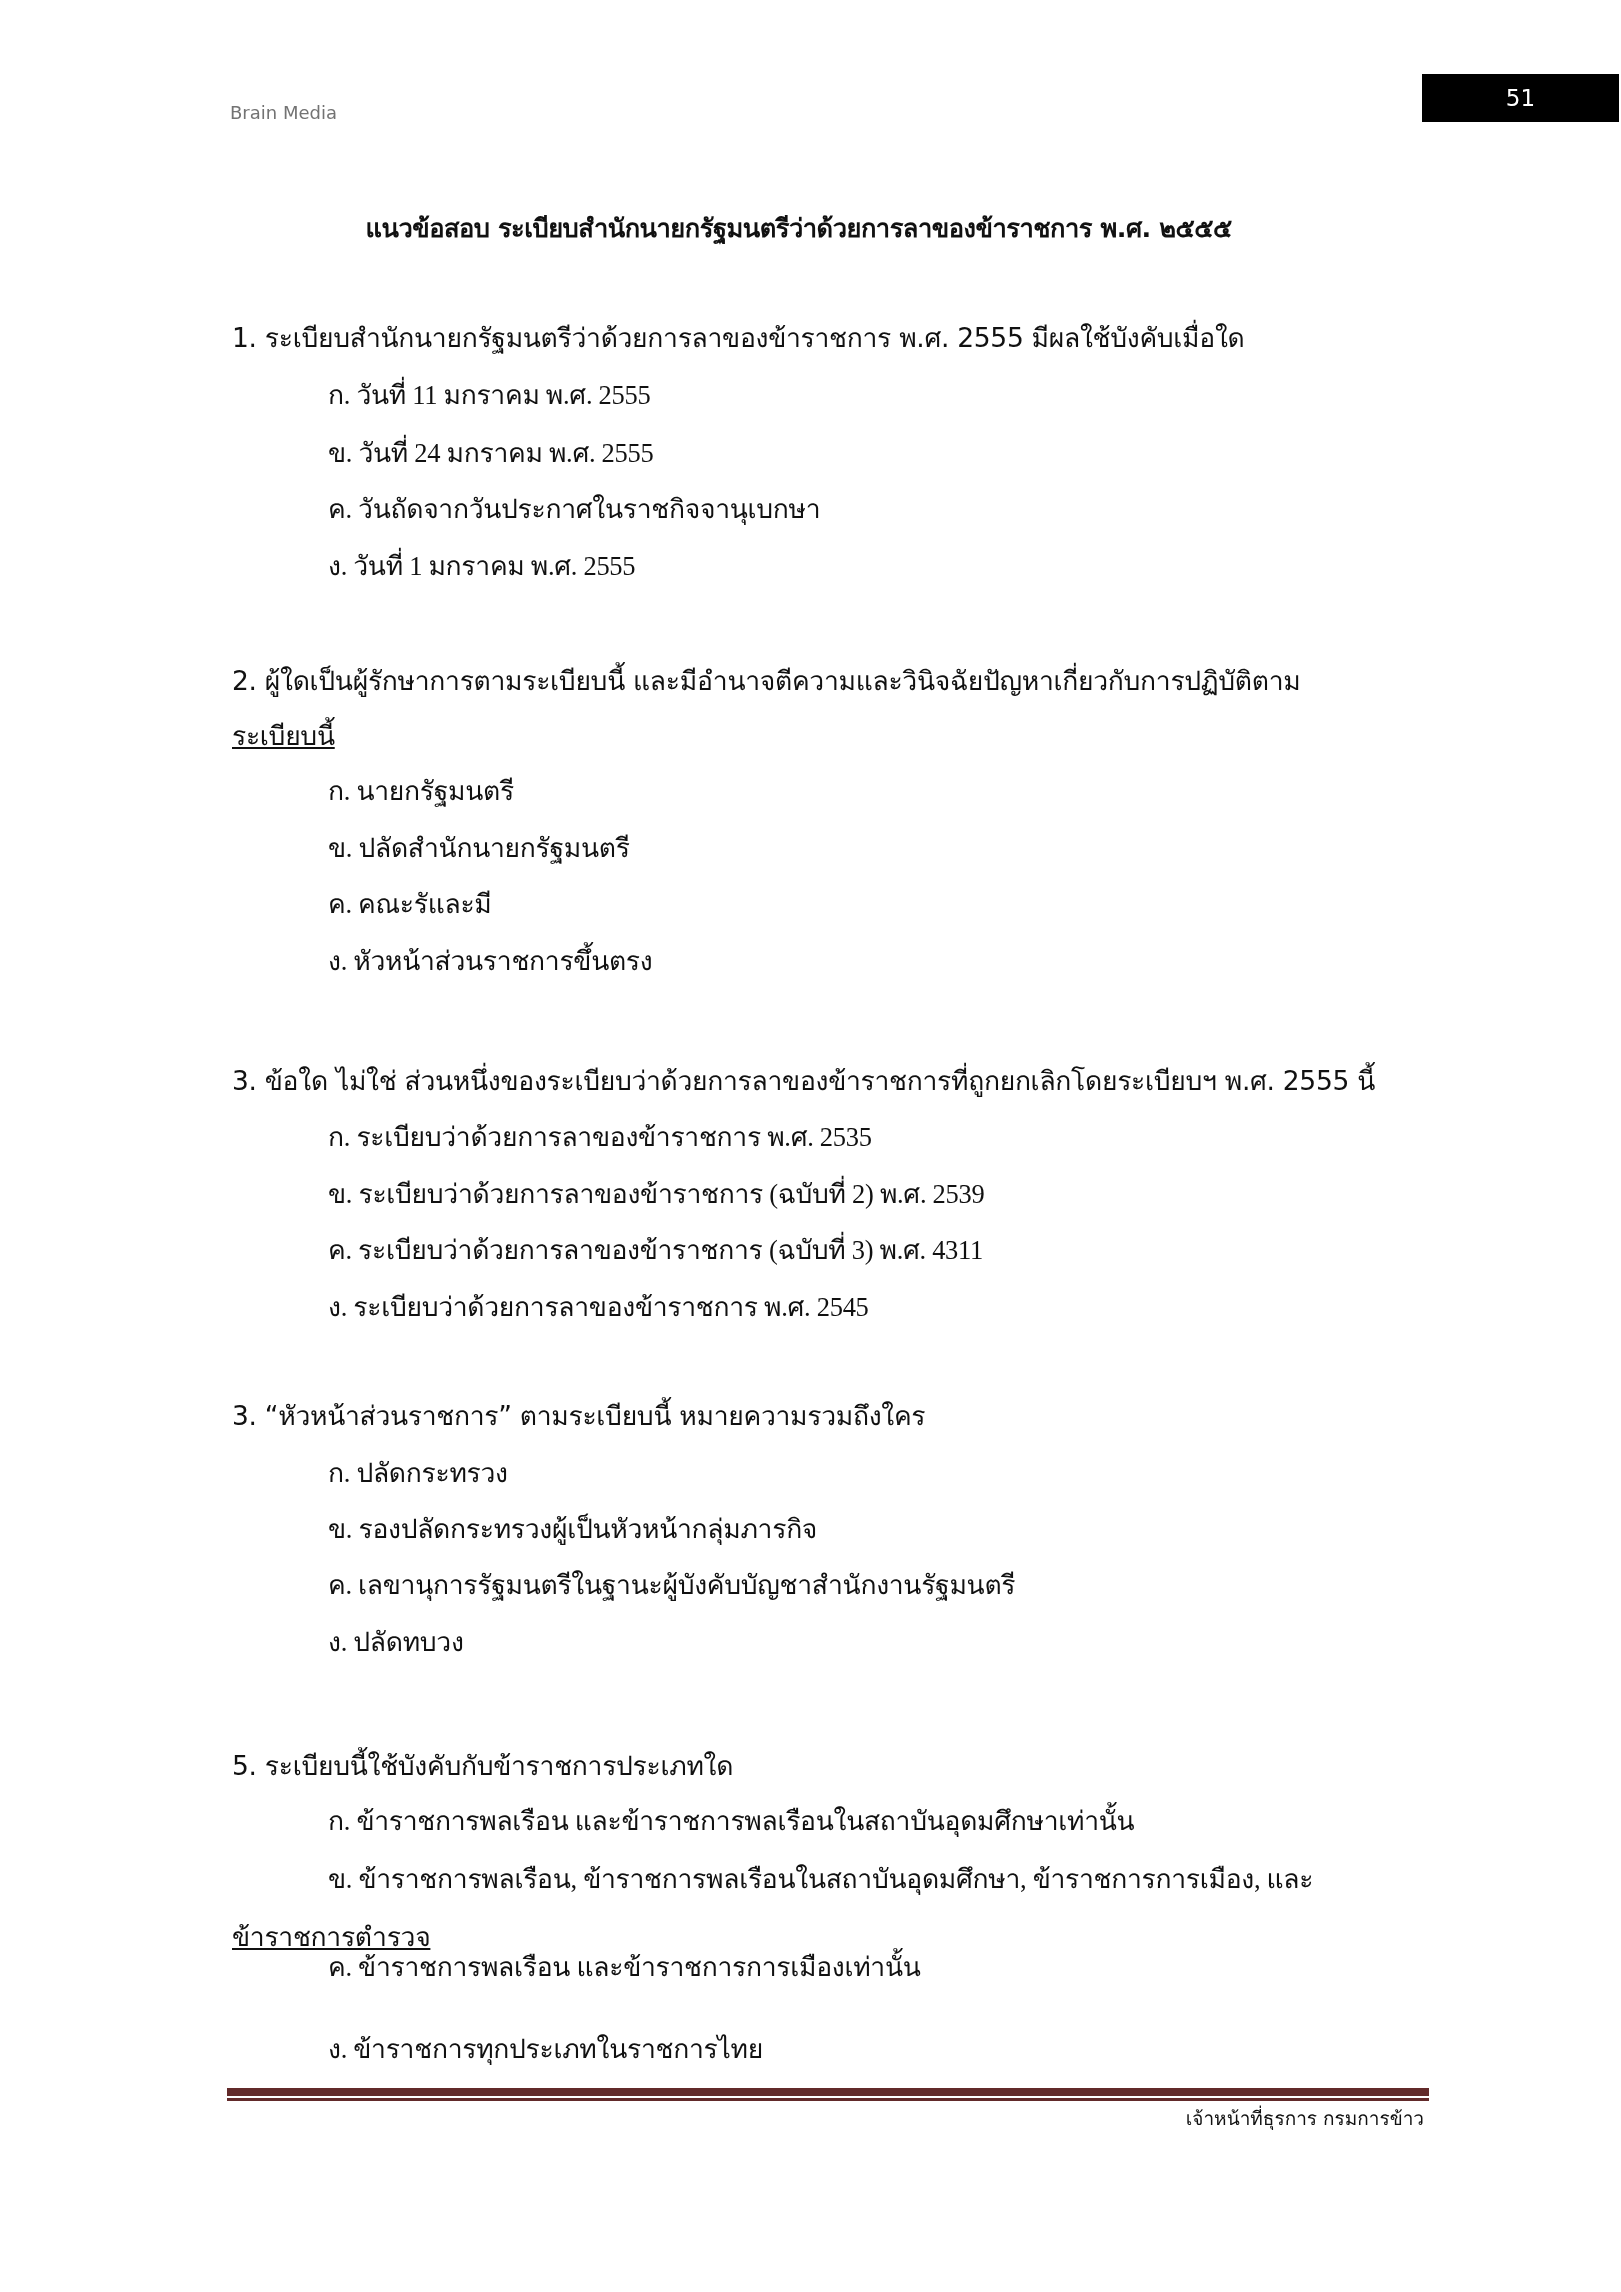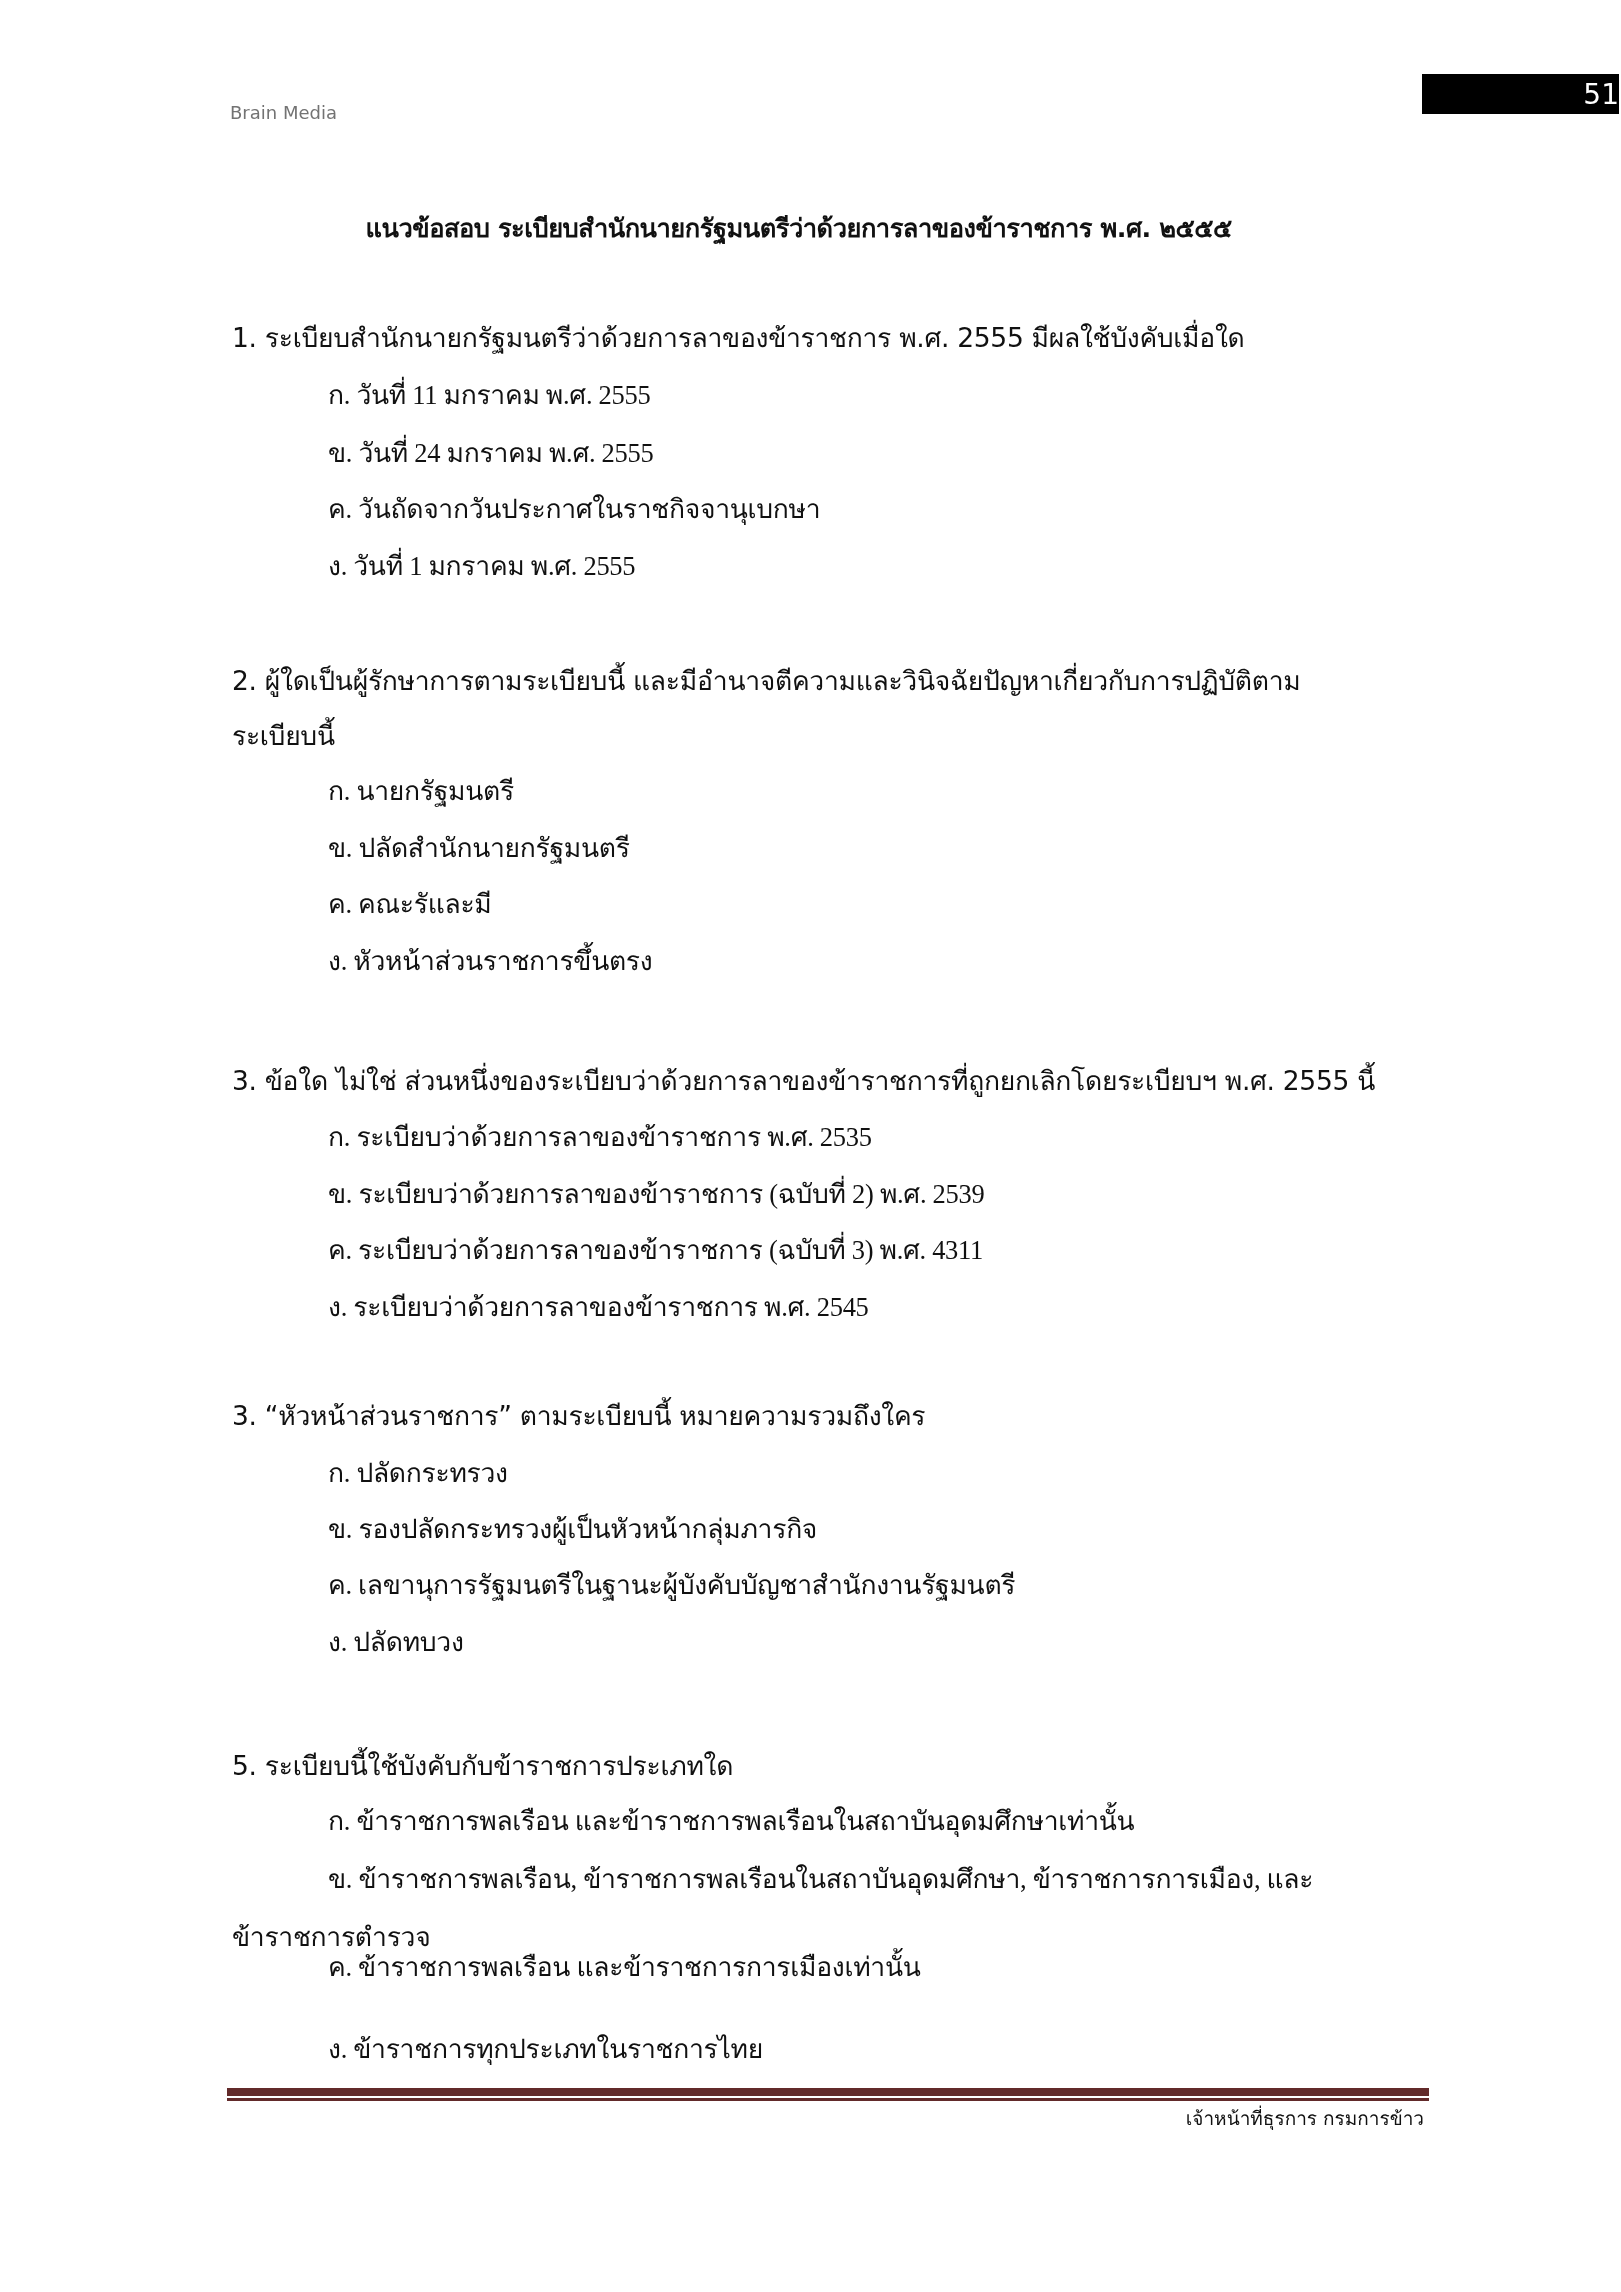--- a/index.html
+++ b/index.html
@@ -1,22 +1,22 @@
 <!DOCTYPE html>
 <html><head>
   <meta charset="utf-8">
   <style>
     html, body { margin: 0; padding: 0; background: #ffffff; }
     body { width: 1621px; height: 2293px; position: relative; overflow: hidden; font-family: "DejaVu Sans", sans-serif; color: #111; }
     .header-brand { position: absolute; left: 230px; top: 102px; font-family: "DejaVu Sans", sans-serif; font-size: 18px; color: #737373; white-space: nowrap; }
-    .page-box { position: absolute; left: 1422px; top: 74px; width: 197px; height: 40px; background: #000; color: #fff; display: flex; align-items: center; justify-content: flex-end; font-family: "DejaVu Sans", sans-serif; font-size: 28px; }
+    .page-box { position: absolute; left: 1422px; top: 74px; width: 197px; height: 48px; background: #000; color: #fff; display: flex; align-items: center; justify-content: center; font-family: "DejaVu Sans", sans-serif; font-size: 23px; }
     .title { position: absolute; left: 0; width: 1621px; top: 208px; text-align: center; font-family: "DejaVu Sans", sans-serif; font-weight: bold; font-size: 25.5px; white-space: nowrap; letter-spacing: -0.5px; transform: translateX(-11.8px); }
     .line { position: absolute; white-space: nowrap; font-family: "DejaVu Sans", sans-serif; font-size: 26.5px; line-height: 33px; letter-spacing: -0.3px; }
     .q { left: 232px; }
-    .cont { left: 232px; }
+    .cont { left: 232px; text-decoration: underline; }
     .opt { left: 328px; font-family: Liberation Serif, serif; }
     .bar-thick { position: absolute; left: 227px; top: 2088px; width: 1202px; height: 7.8px; background: #622a2a; }
     .bar-thin { position: absolute; left: 227px; top: 2098px; width: 1202px; height: 2.9px; background: #622a2a; }
     .footer-text { position: absolute; right: 197px; top: 2103px; font-family: "DejaVu Serif", serif; font-size: 19px; white-space: nowrap; color: #111; }
   </style>
 </head>
 <body>
 
 <div>
   <div class="header-brand">Brain Media</div>

